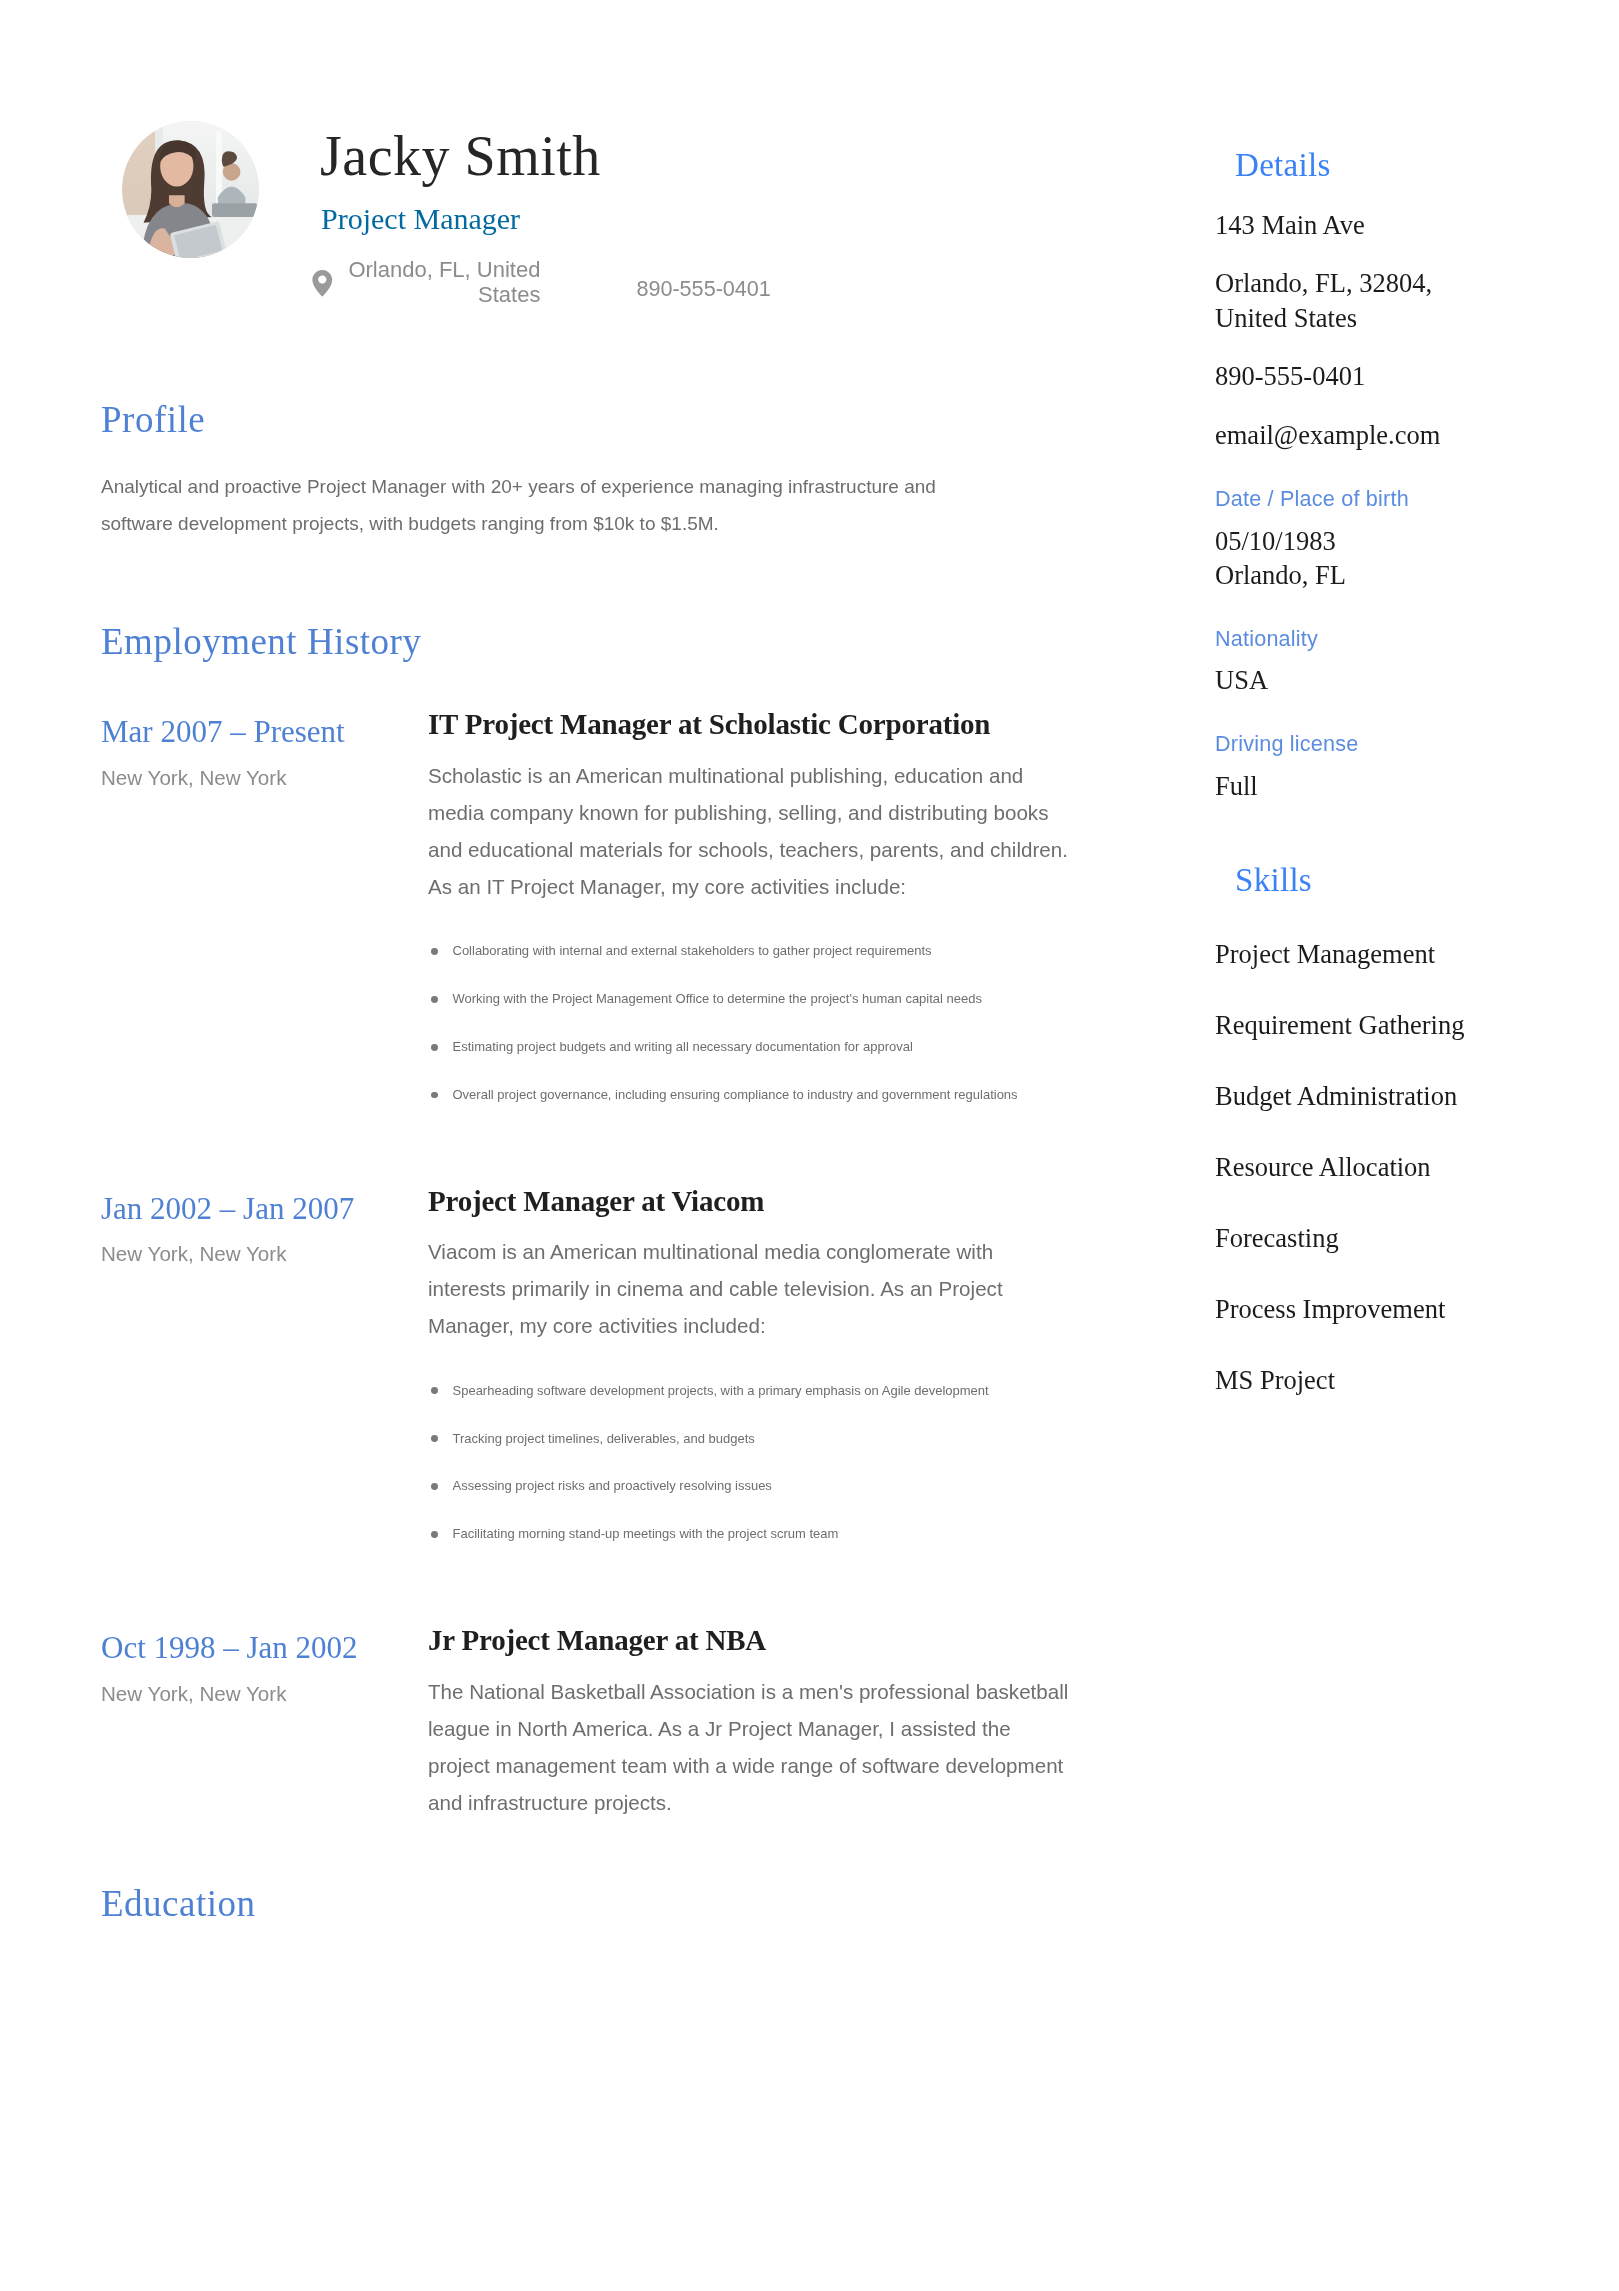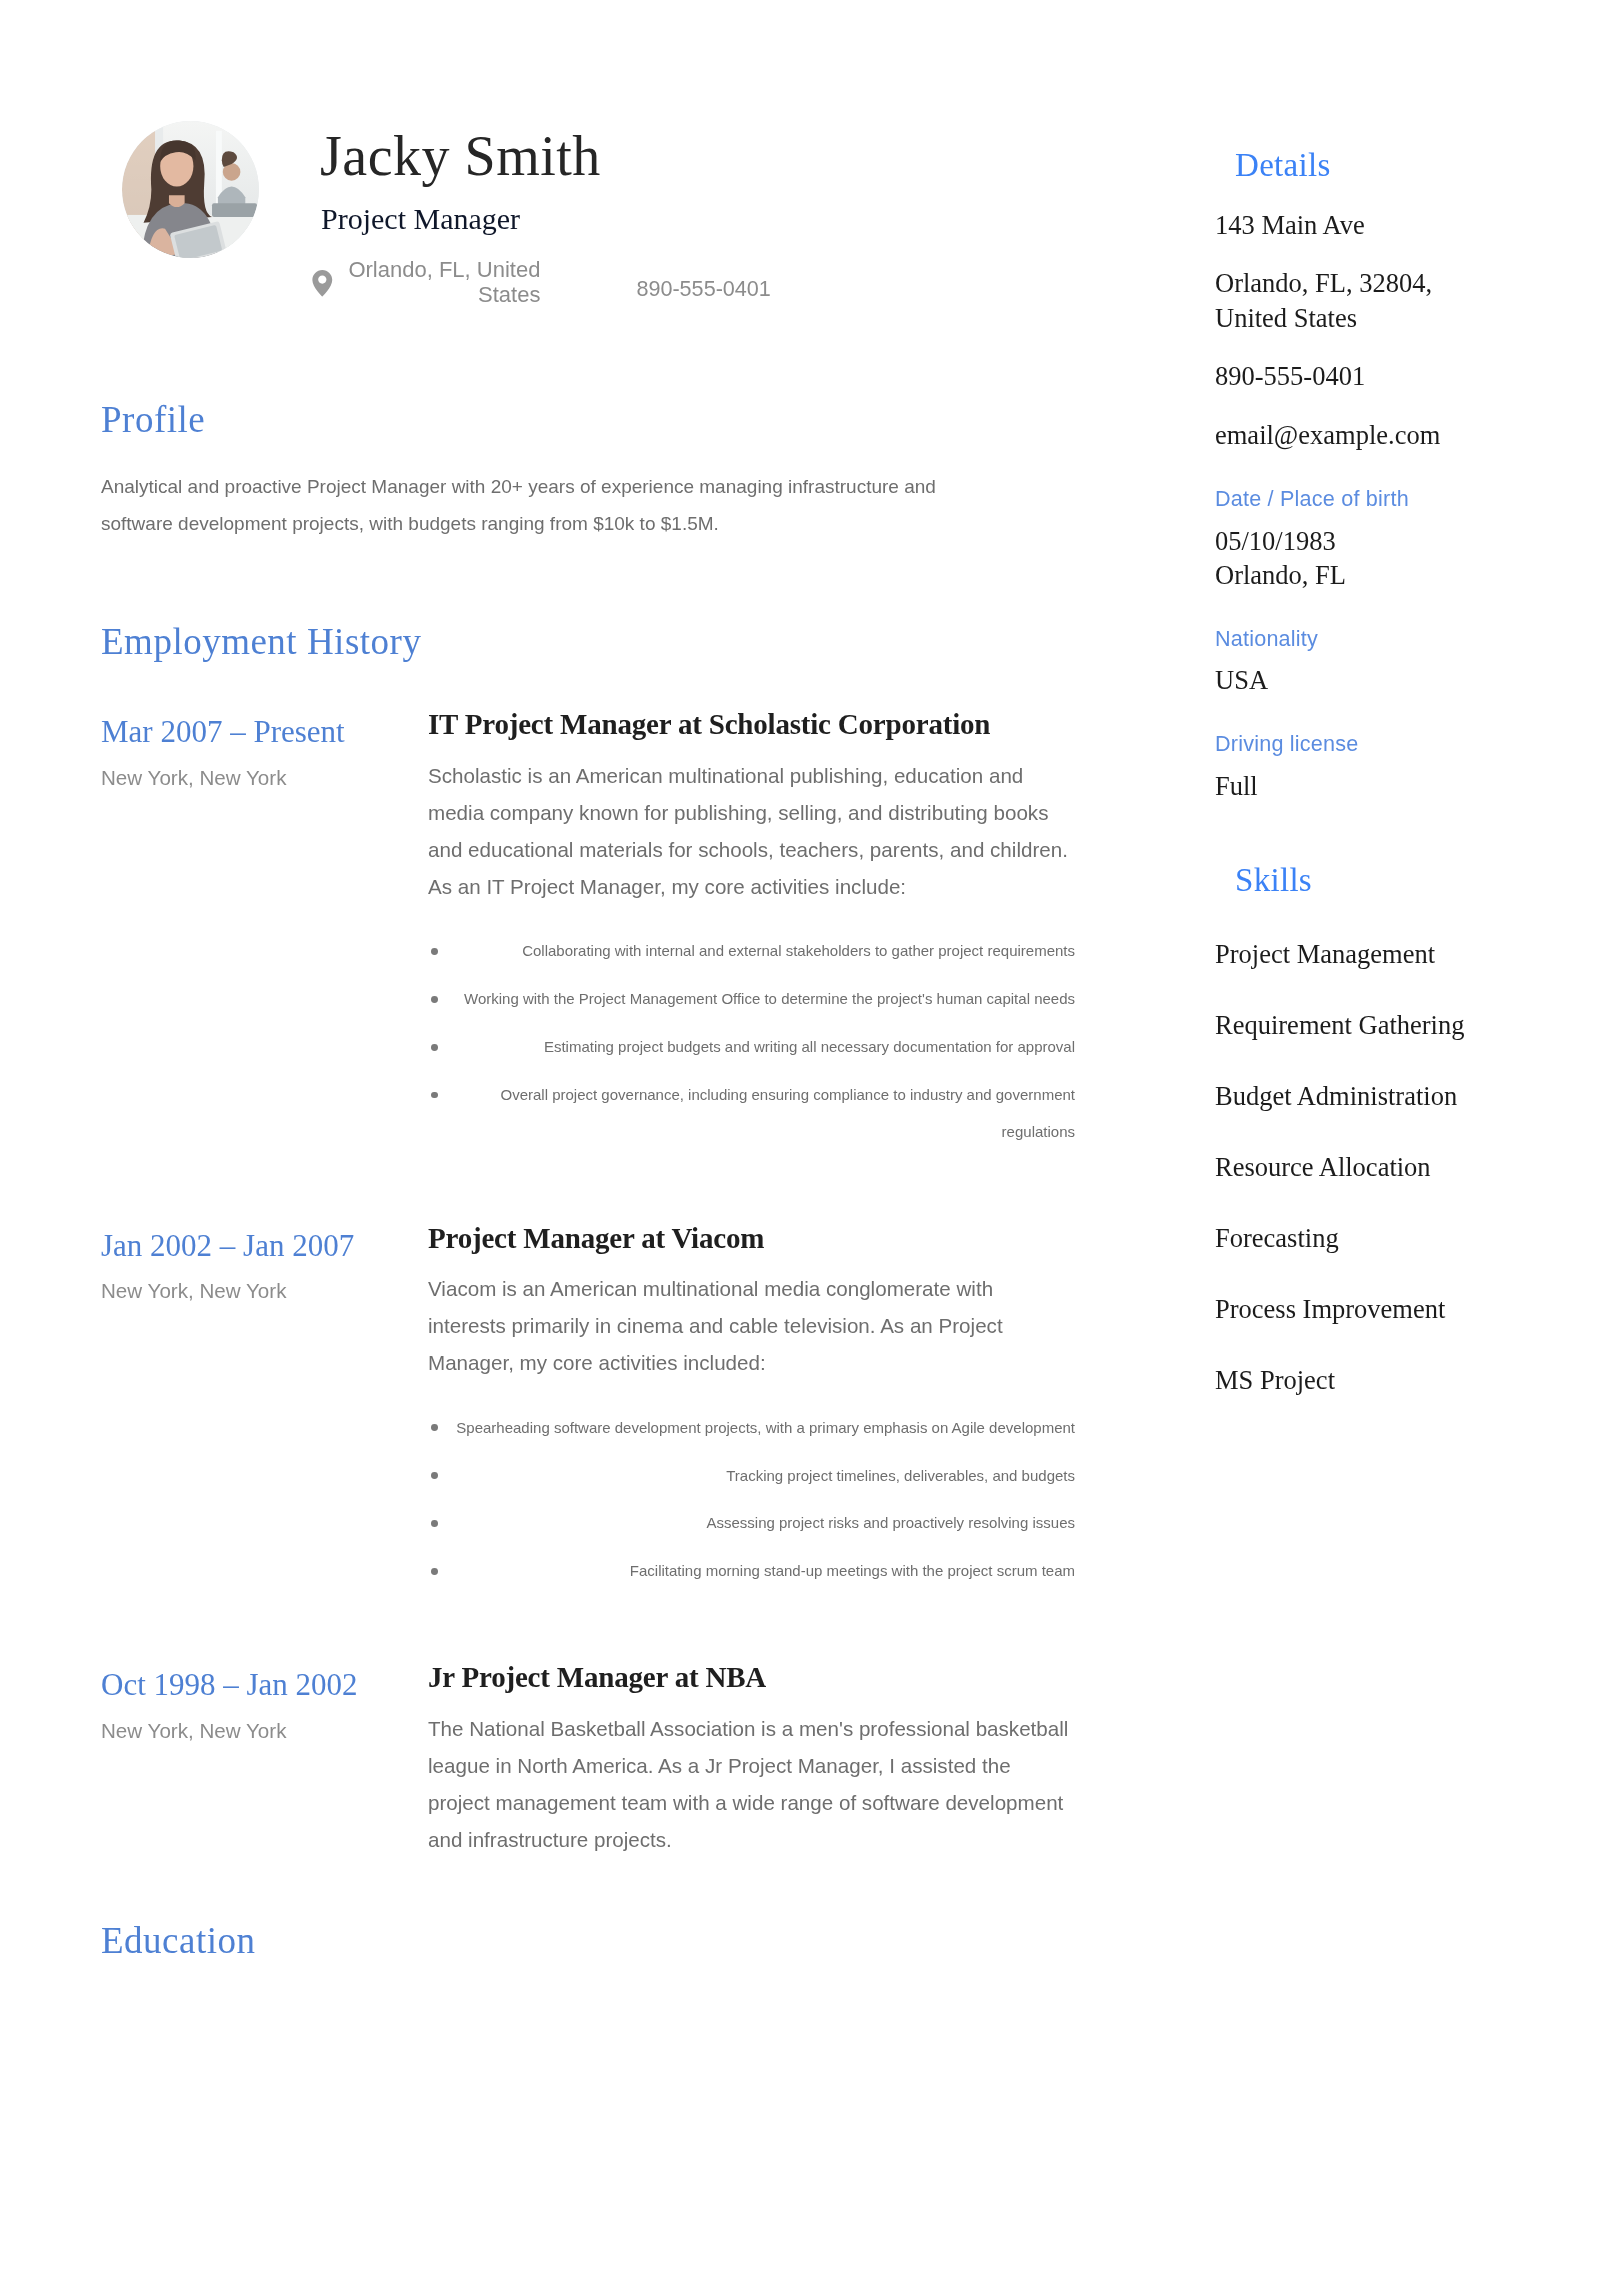--- a/index.html
+++ b/index.html
@@ -15,21 +15,21 @@
     position:absolute; top:121px; left:122px; width:137px; height:137px;
     border-radius:50%; overflow:hidden; background:#e9ecee;
   }
   .person-name {
     position:absolute; top:127px; left:320px;
     font-family:"Liberation Serif", serif; font-size:56px; color:#262626;
     letter-spacing:0.5px; line-height:1.05;
   }
   .person-title {
     position:absolute; top:202px; left:321px;
-    font-family:"Liberation Serif", serif; font-size:30px; color:#0f172a;
+    font-family:"Liberation Serif", serif; font-size:30px; color:#0369a1;
   }
   .contact-row {
     position:absolute; top:257px; left:312px; display:flex; align-items:center;
   }
   .pin-icon { width:20.6px; height:26.5px; flex:0 0 auto; margin-top:2px; }
   .contact-location {
     margin-left:11.8px; width:196px; font-size:22px; line-height:1.15;
     color:#8c8c8c;
     text-align:right;
   }
@@ -52,22 +52,22 @@
     padding-top:5.9px;
   }
   .job-location { margin-top:15.7px; font-size:20.6px; color:#8c8c8c; }
   .job-title {
     font-family:"Liberation Serif", serif; font-weight:bold; font-size:29px;
     color:#1f1f1f; letter-spacing:-0.2px;
   }
   .job-desc { margin-top:15.7px; width:642px; font-size:20.6px; color:#6e6e6e; line-height:37px; }
   .job-bullets { margin-top:27.4px; list-style:none; width:647px; }
   .job-bullets li {
-    position:relative; padding-left:24.5px; font-size:15px; color:#6e6e6e;
-    line-height:37px; margin-bottom:10.8px;text-align:right;
+    position:relative; padding-left:24.5px; font-size:13px; color:#6e6e6e;
+    line-height:37px; margin-bottom:10.8px;
   }
   .job-bullets li::before {
     content:""; position:absolute; left:2.9px; top:15.7px; width:6.9px; height:6.9px;
     border-radius:50%; background:#7a7a7a;
   }
   .education-heading { margin-top:45px; }
 
   
   .sidebar { position:absolute; left:1215px; top:147px; width:333px; }
   .side-heading {

